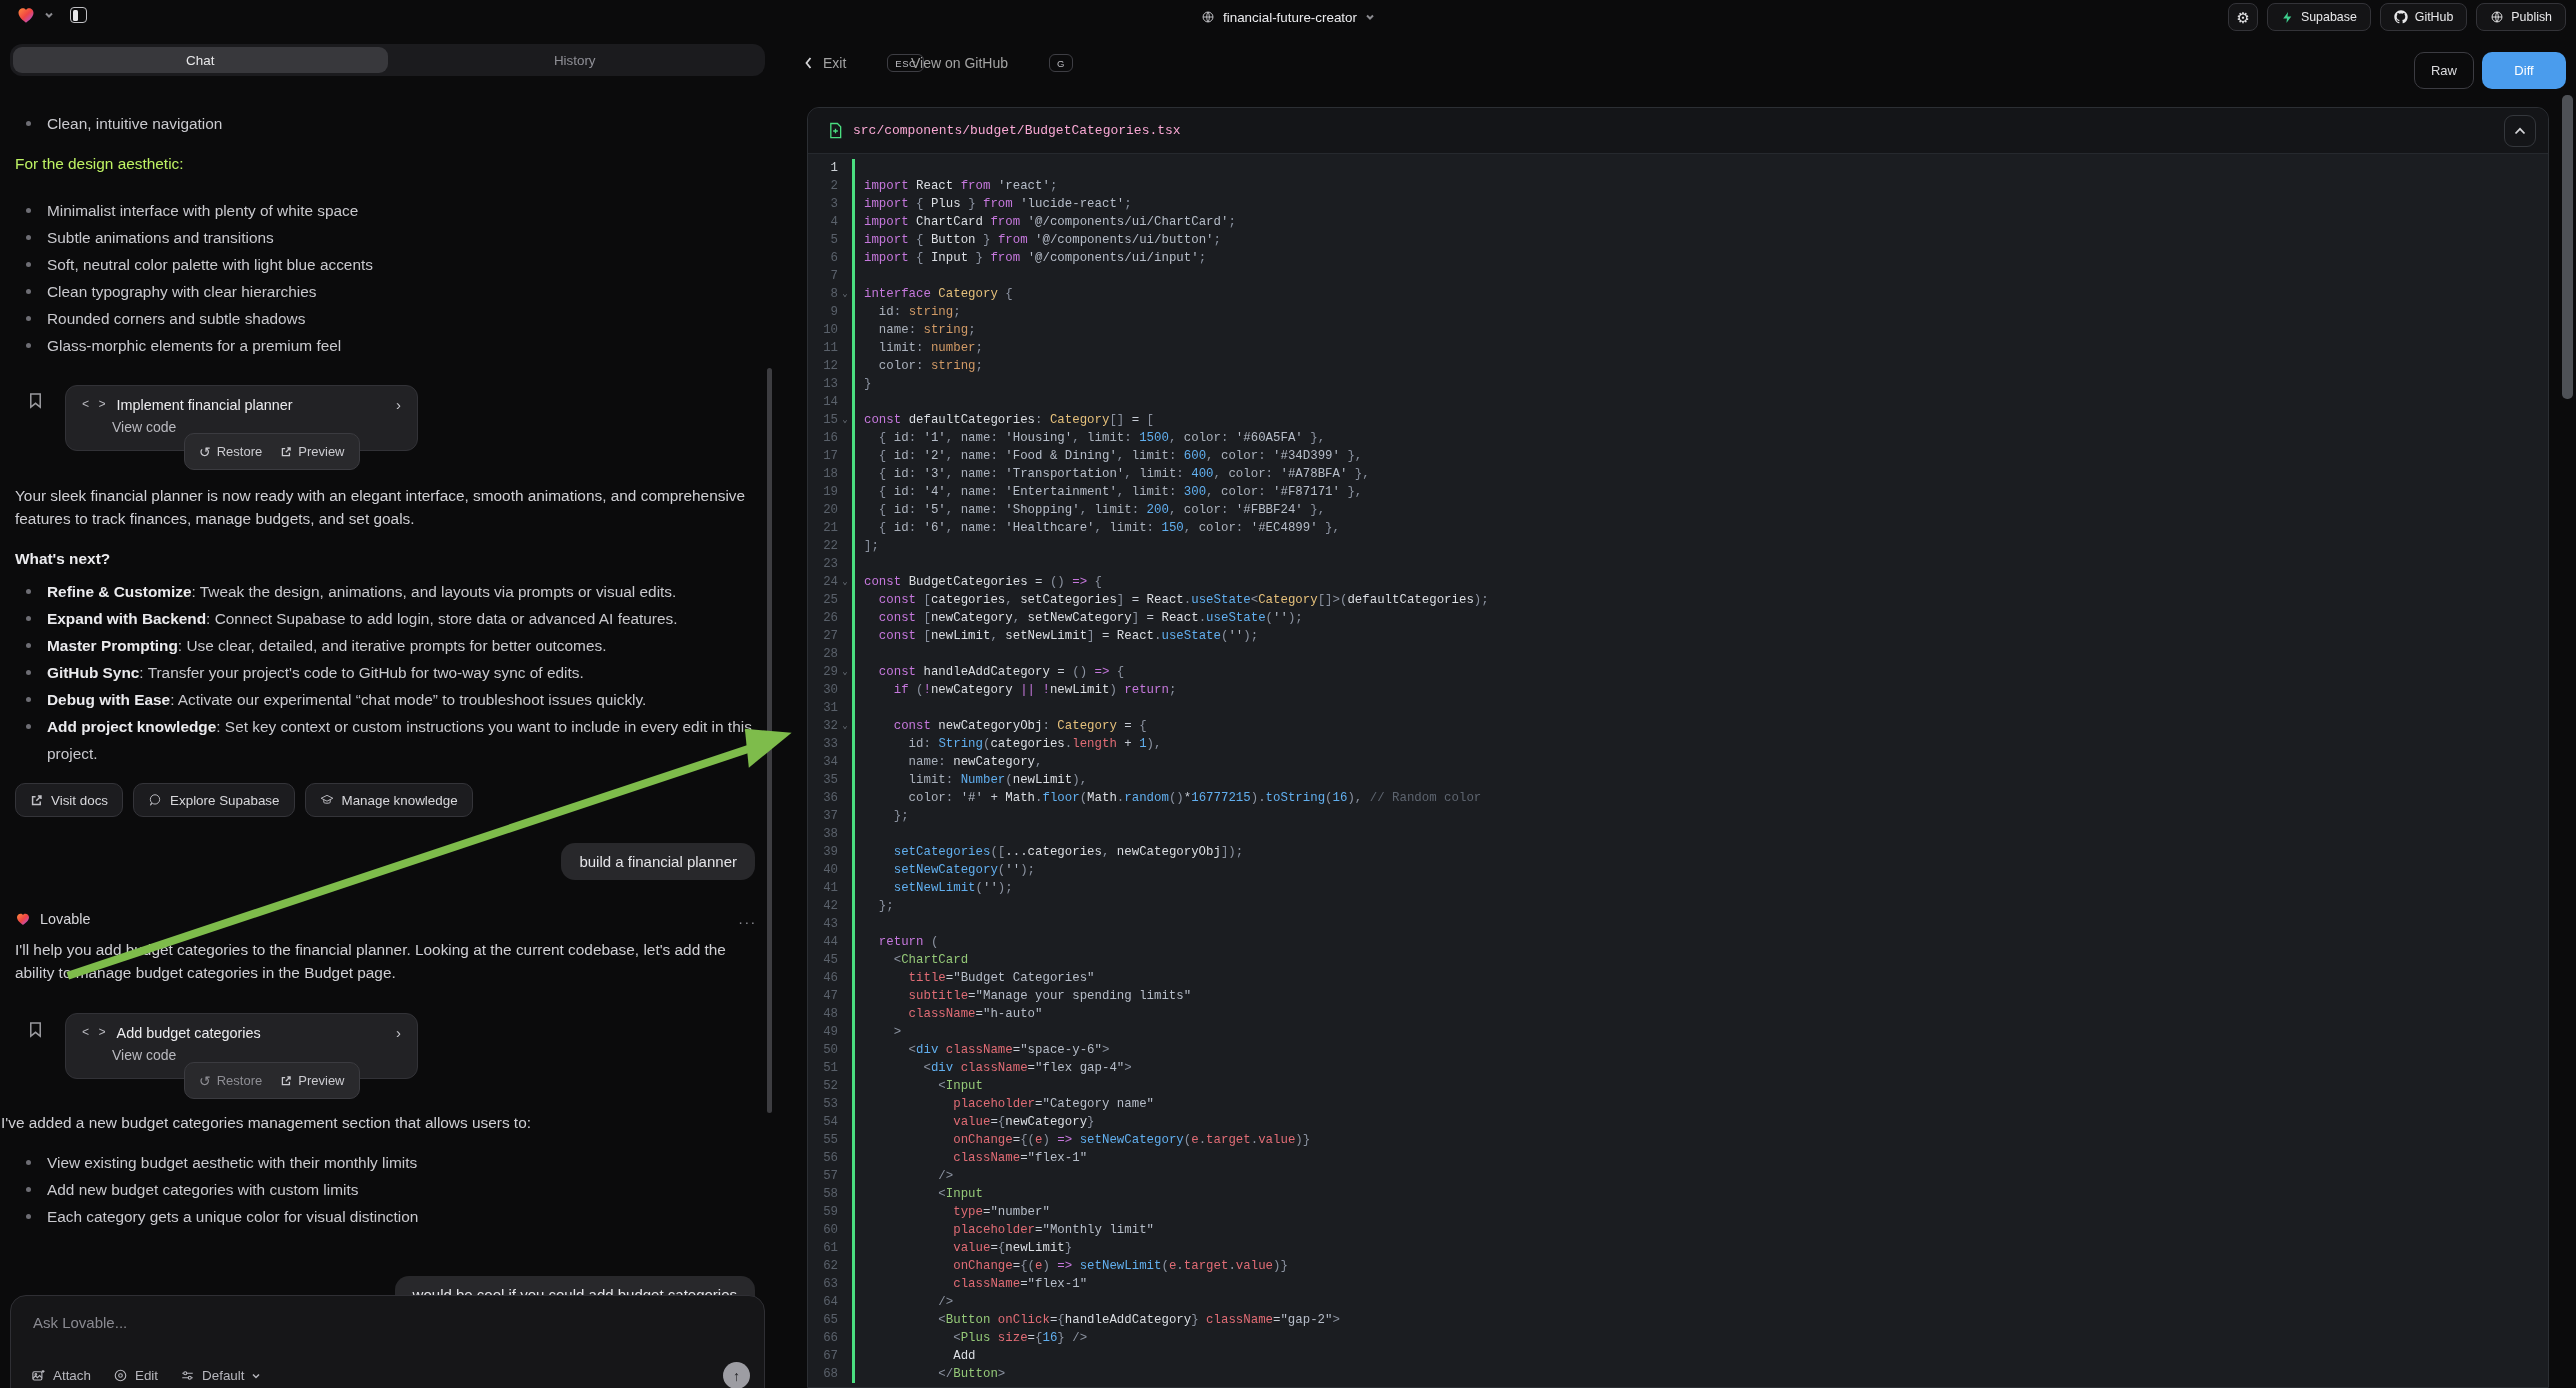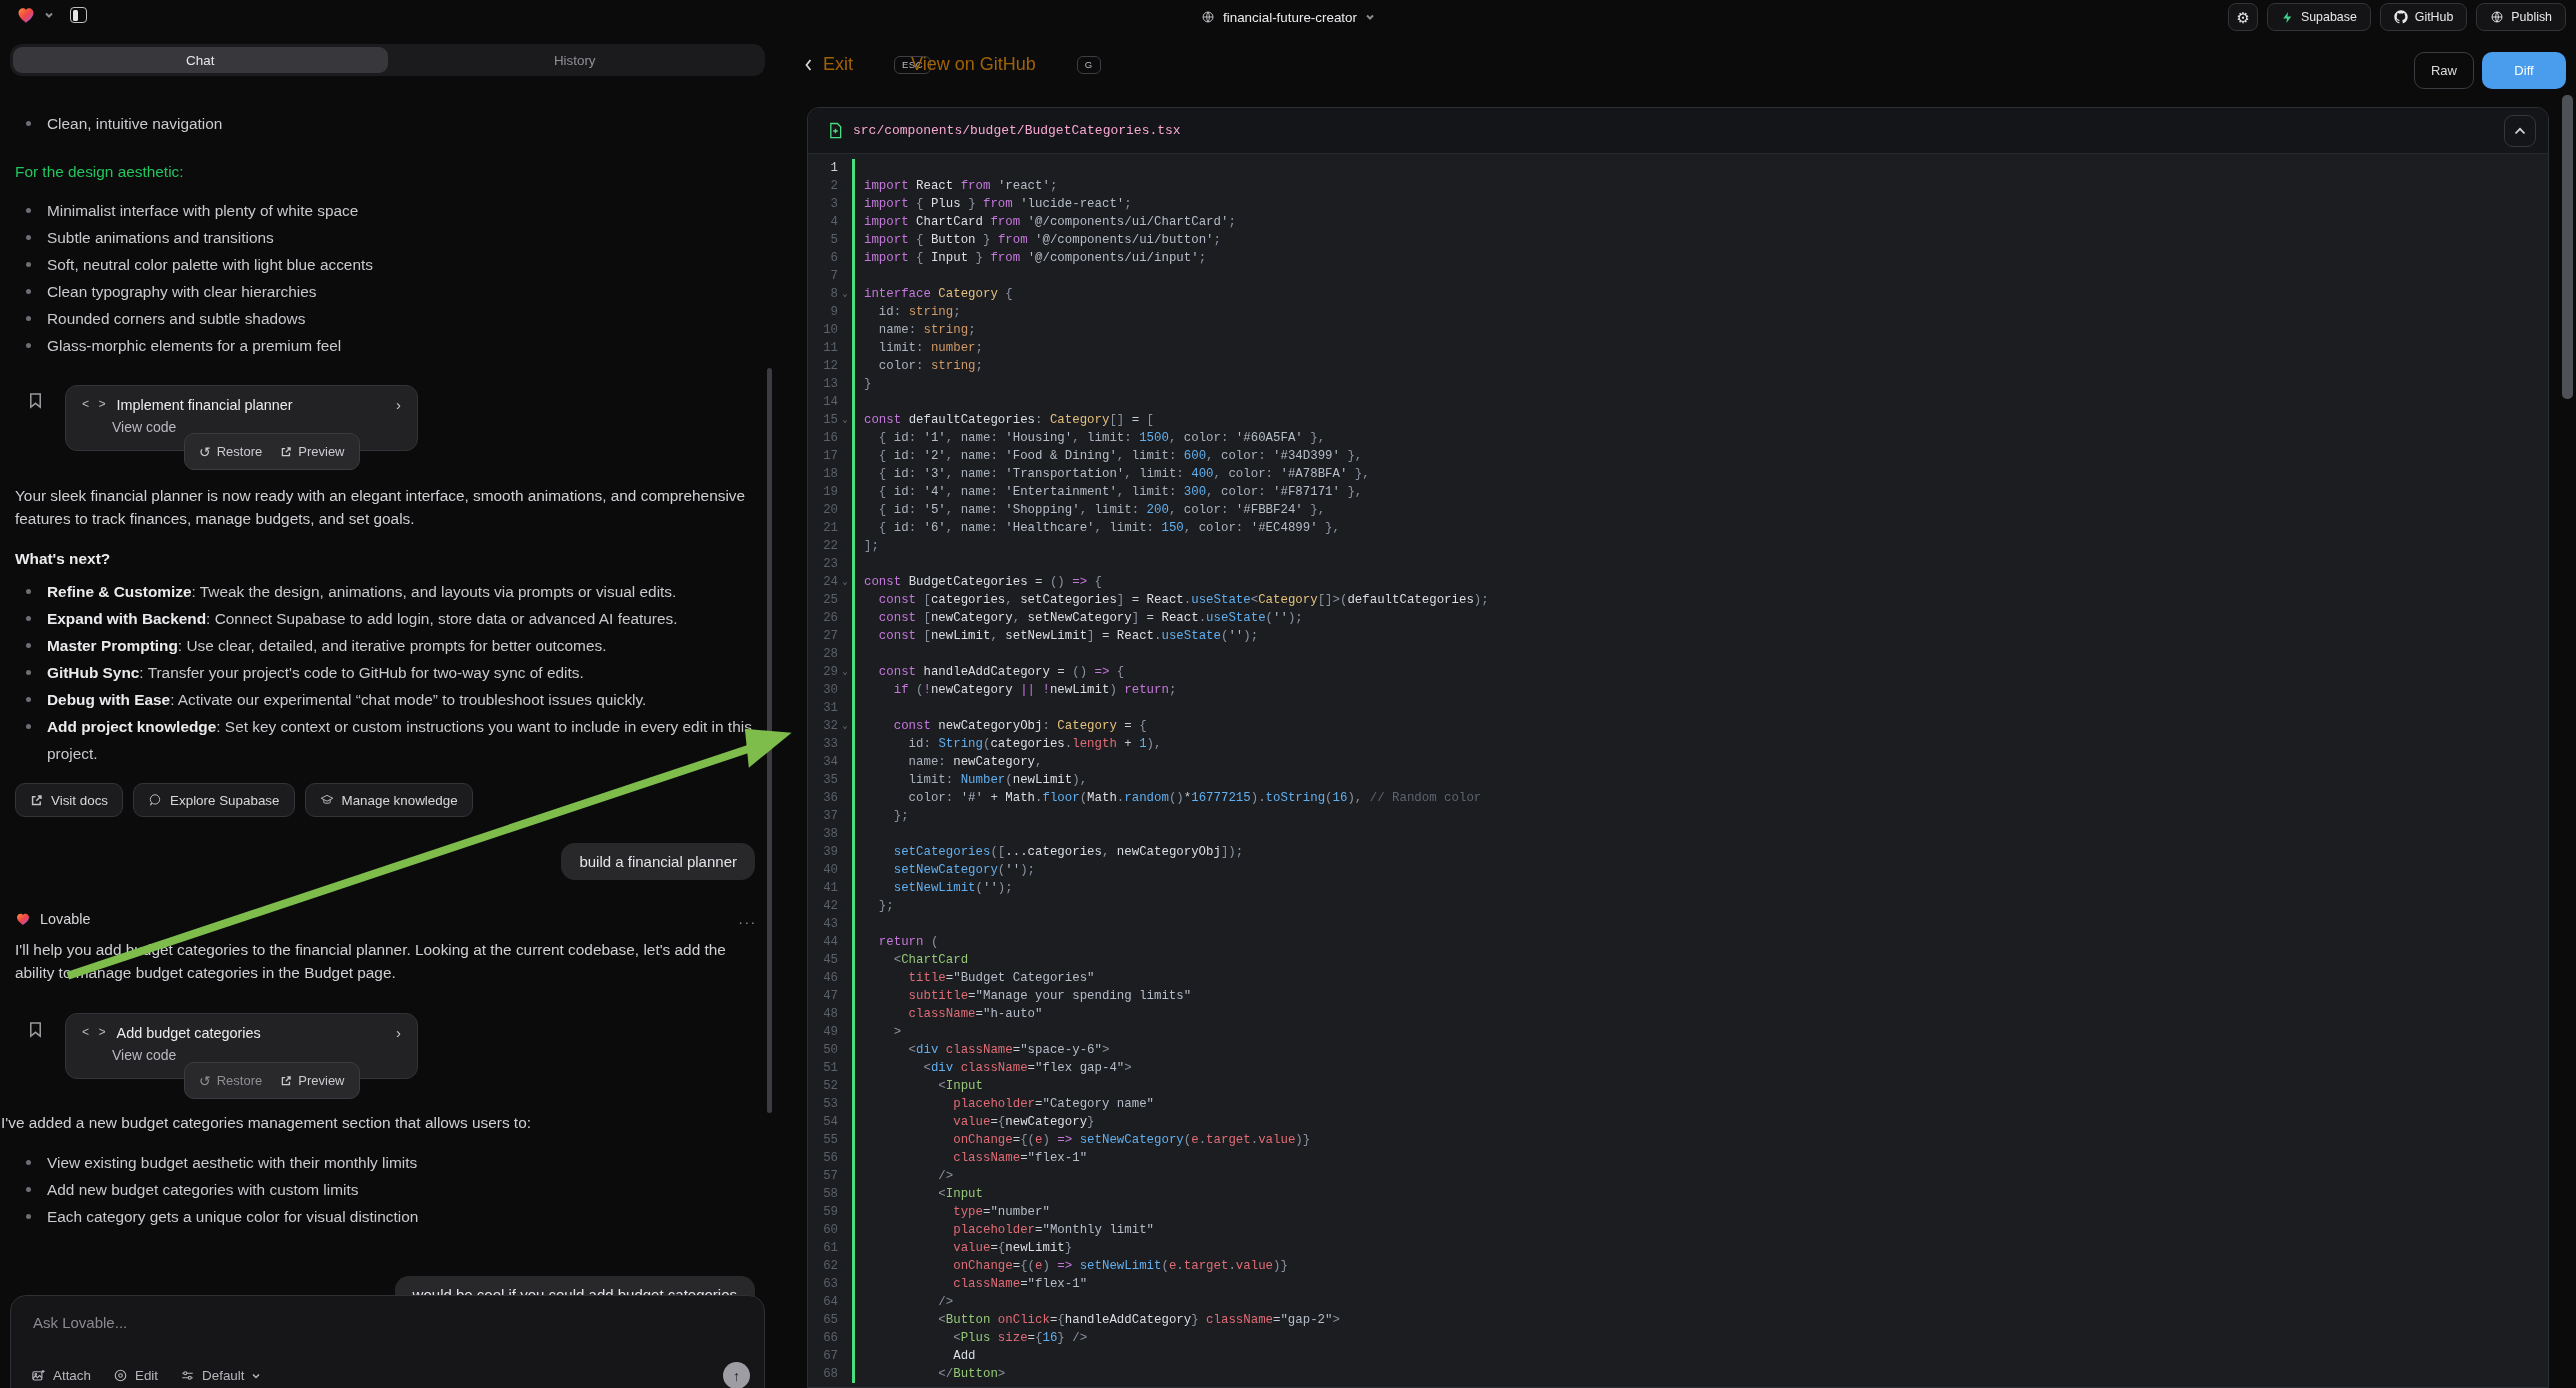--- a/index.html
+++ b/index.html
@@ -32,21 +32,21 @@
     color:#8f8f96; border-radius:9px; cursor:pointer; }
   .tab.active { background:#38383c; color:#e8e8ea; }
 
   ul.bullets { list-style:none; }
   ul.bullets li { position:relative; padding-left:32px; font-size:15.4px; color:#c9c9ce; line-height:27px; }
   ul.bullets li::before { content:""; position:absolute; left:11px; top:11px; width:5px; height:5px;
     border-radius:50%; background:#6e6e75; }
   ul.bullets li b { color:#eaeaed; font-weight:bold; }
 
   .para { font-size:15.4px; line-height:23.4px; color:#cfcfd4; }
-  .h-plain { font-size:15.4px; color:#22c55e;margin-top:8px; }
+  .h-plain { font-size:15.4px; color:#bef264; }
   .h-bold { font-size:15.4px; font-weight:bold; color:#ececef; }
 
   .vcard { position:absolute; left:65px; width:353px; height:66px; background:#222225;
     border:1px solid #323237; border-radius:12px; padding:10px 16px; cursor:pointer; }
   .vcard .row1 { display:flex; align-items:center; gap:10px; }
   .vcard .code-ico { font-family:"Liberation Mono", monospace; font-size:12px; color:#b9b9bf; letter-spacing:1px; }
   .vcard .title { font-size:14.4px; color:#ececef; flex:1; }
   .vcard .chev { color:#c6c6cb; font-size:15px; }
   .vcard .sub { margin-top:6px; padding-left:30px; font-size:14px; color:#b9b9bf; }
   .bookmark { position:absolute; left:27px; width:17px; height:17px; stroke:#9a9a9f; fill:none; stroke-width:1.6; cursor:pointer; }
@@ -75,21 +75,21 @@
   .c-act { display:flex; align-items:center; gap:7px; font-size:13.4px; color:#b7b7bd; cursor:pointer; }
   .c-act svg { stroke:#b7b7bd; fill:none; stroke-width:1.5; }
   .send { margin-left:auto; width:27px; height:27px; border-radius:50%; background:#9d9da3;
     display:flex; align-items:center; justify-content:center; color:#1b1b1e; font-size:14px; font-weight:bold; cursor:pointer; }
 
   .chat-scroll { position:absolute; left:767px; top:334px; width:5px; height:745px; background:#3d3d41; border-radius:3px; }
 
   
   .code-head { position:absolute; left:775px; right:0; top:34px; height:70px; }
   .back-group { position:absolute; left:28px; top:20px; display:flex; align-items:center; gap:9px; cursor:pointer; }
-  .back-group .lbl, .gh-group .lbl { font-size:18px; color:#a16207; }
+  .back-group .lbl, .gh-group .lbl { font-size:14px; color:#a3a3a3; }
   .key-badge { border:1px solid #3e3e44; border-radius:6px; padding:2.5px 7px; font-size:9.5px;
     color:#bcbcc2; letter-spacing:0.5px;margin-left:32px; }
   .gh-group { position:absolute; left:136px; top:20px; display:flex; align-items:center; gap:9px; cursor:pointer; }
   .raw-btn { position:absolute; right:102px; top:18px; width:60px; height:37px; border:1px solid #3c3c42;
     border-radius:10px; background:transparent; color:#dcdcdf; font-size:13px; display:flex;
     align-items:center; justify-content:center; cursor:pointer; }
   .diff-btn { position:absolute; right:10px; top:18px; width:84px; height:37px; border-radius:10px;
     background:#4a9ced; color:#ffffff; font-size:13px; display:flex; align-items:center;
     justify-content:center; cursor:pointer; }
 

